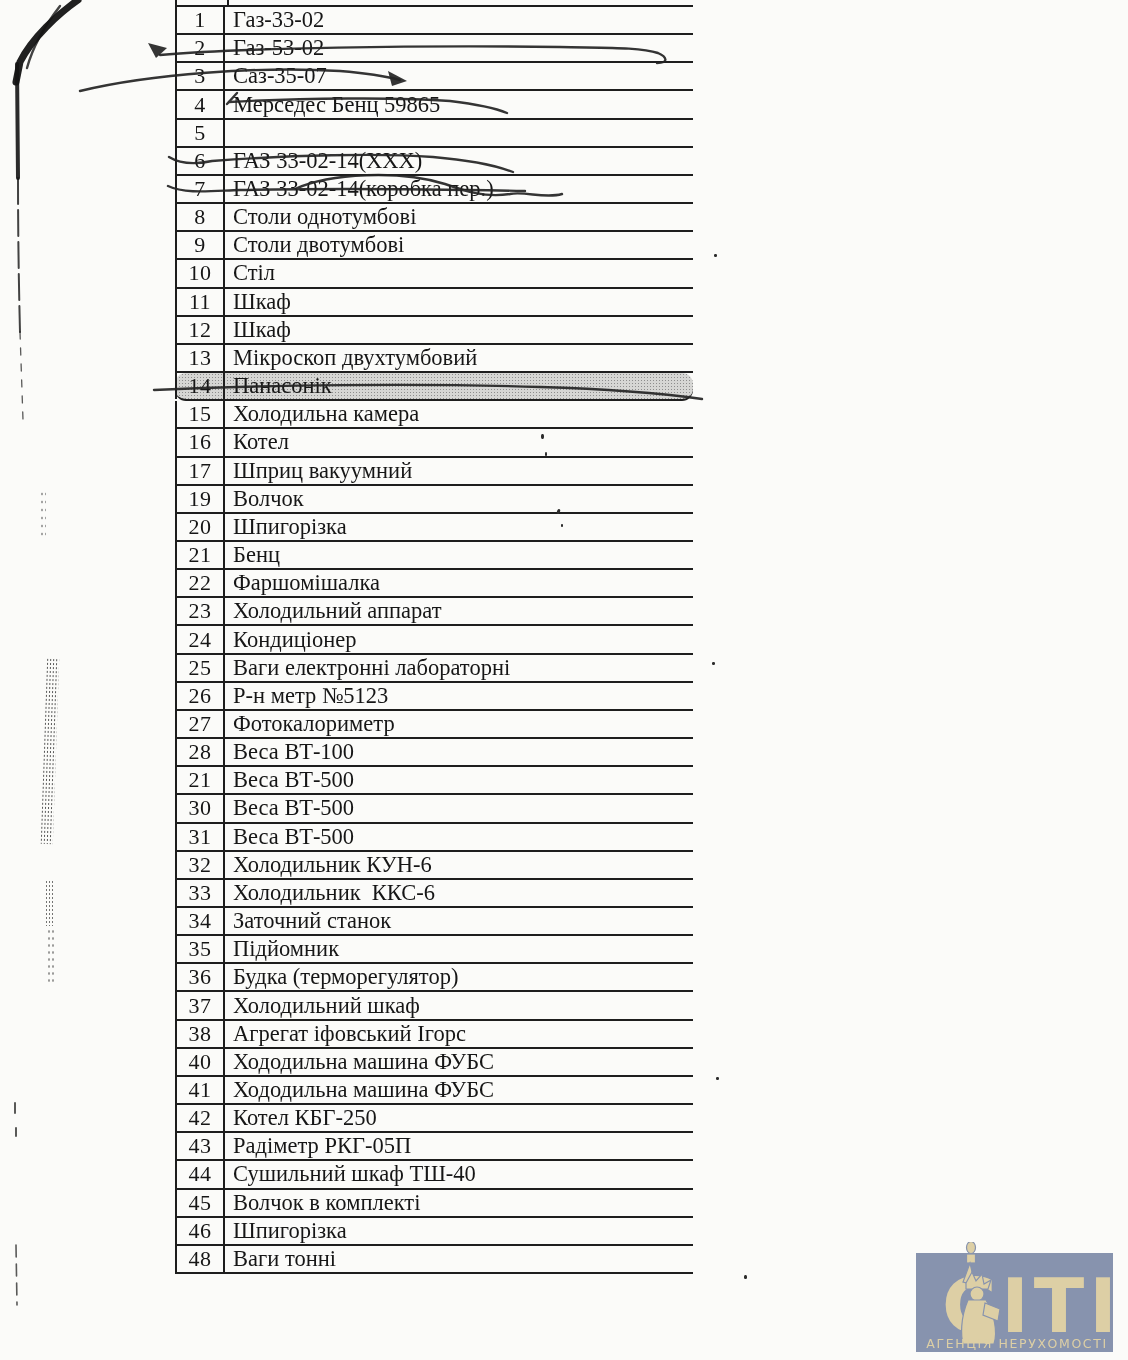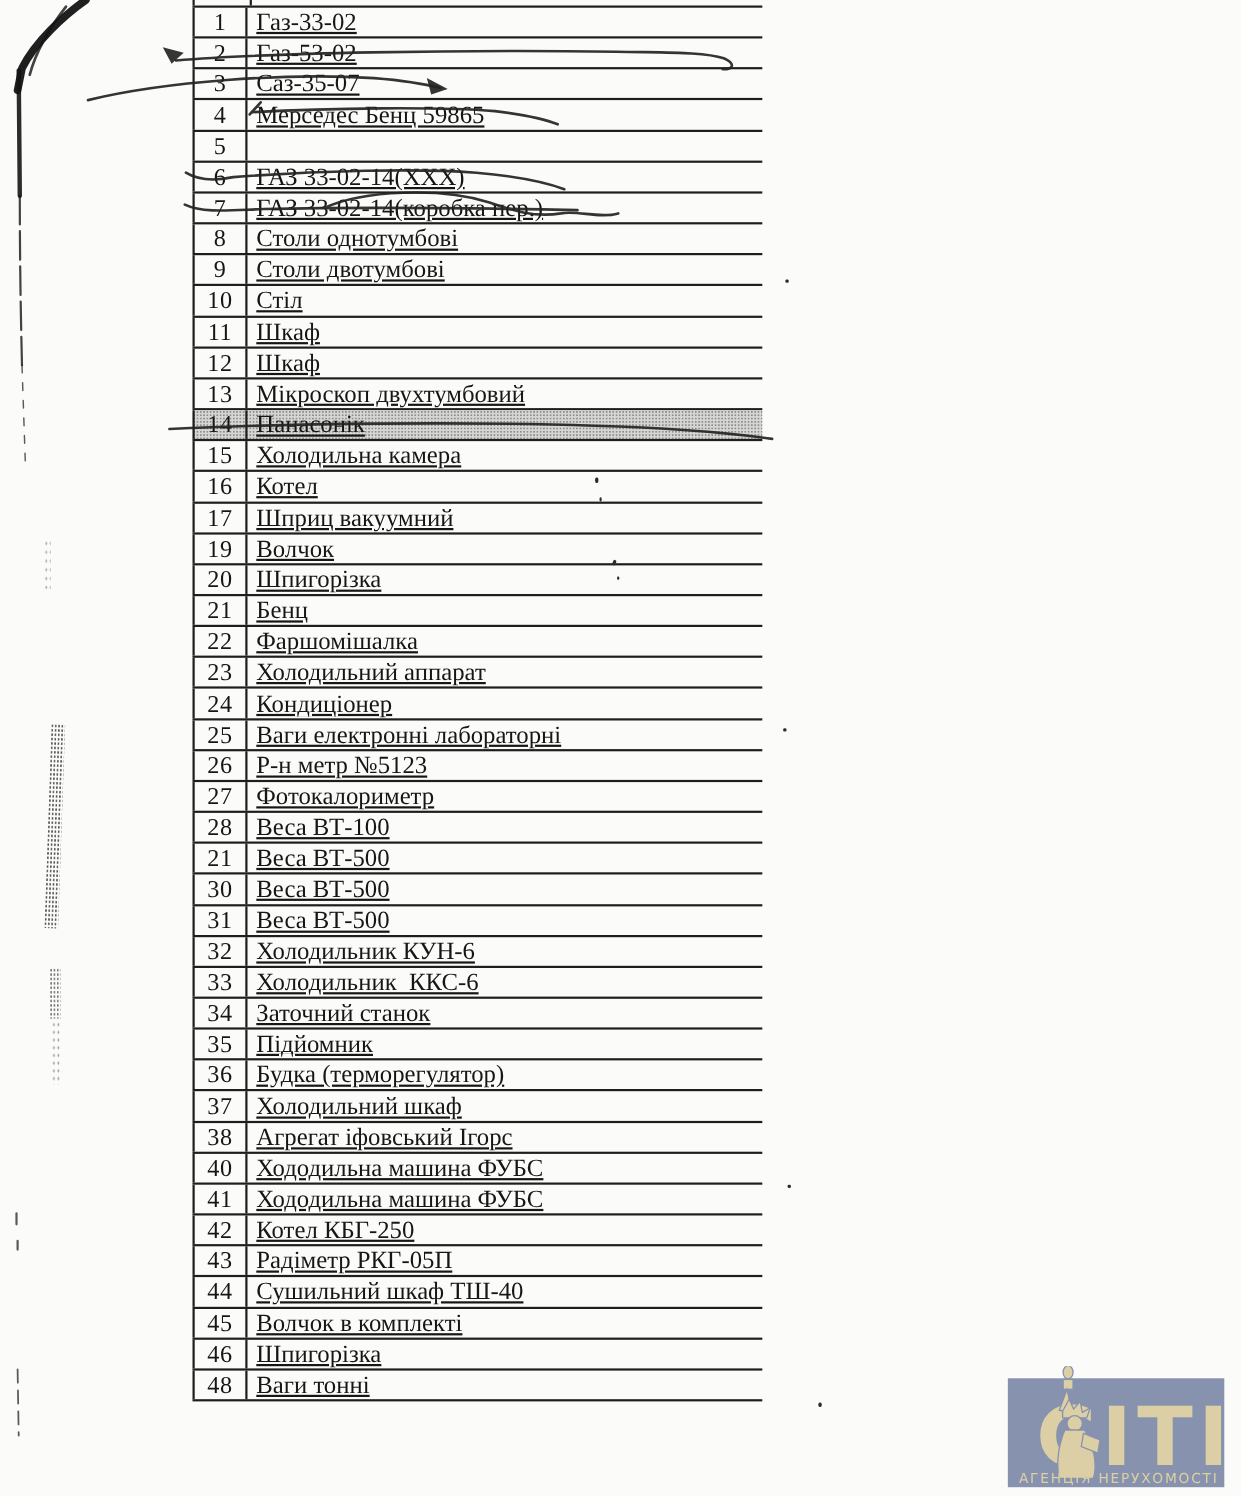--- a/index.html
+++ b/index.html
@@ -44,26 +44,26 @@
     font-size:22px;
     letter-spacing:.5px;
   }
   .row .lbl{
     flex:1;
     padding-left:8px;
     font-size:22.5px;
     line-height:26px;
     white-space:pre;
     overflow:visible;
-    text-decoration:underline;
   }
   .row.highlighted{
     background-color:#d6d6d4;
     background-image:radial-gradient(#8d8d8d 0.7px, transparent 0.95px);
     background-size:3px 3px;
+    border-radius:11px;
   }
 
   
   .speckle{
     position:absolute;
     background-image:radial-gradient(#3a3a3a 0.65px, transparent 0.95px);
     background-size:3px 4px;
     opacity:.85;
   }
   .speck{

